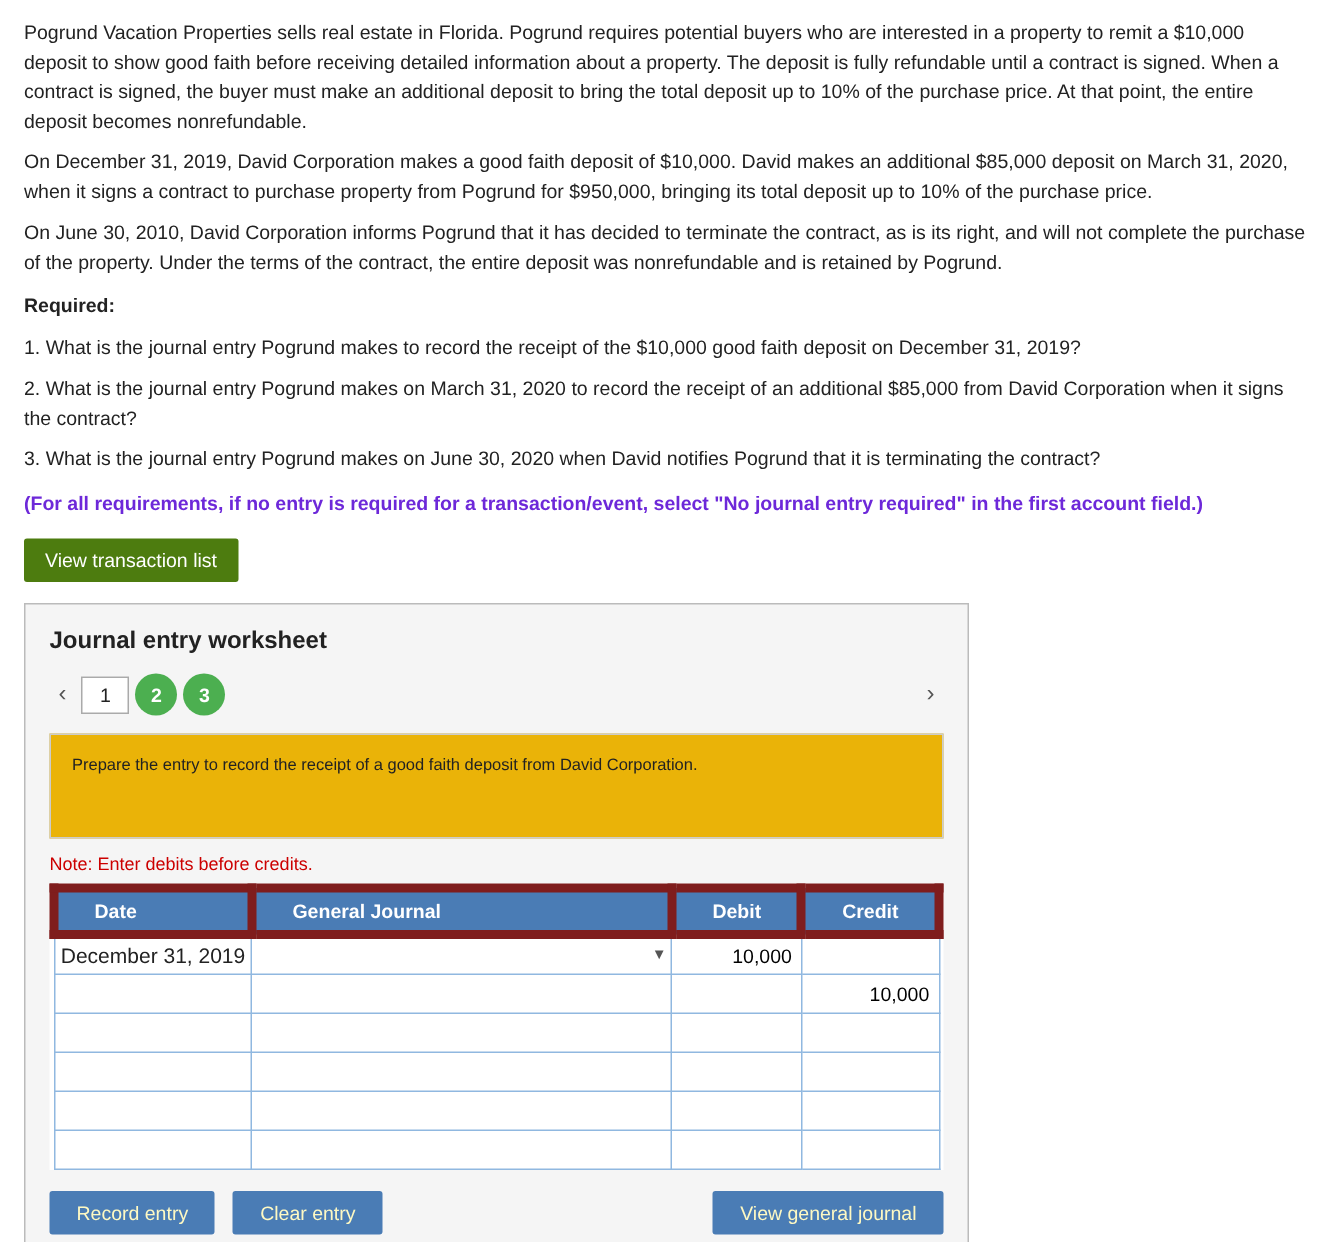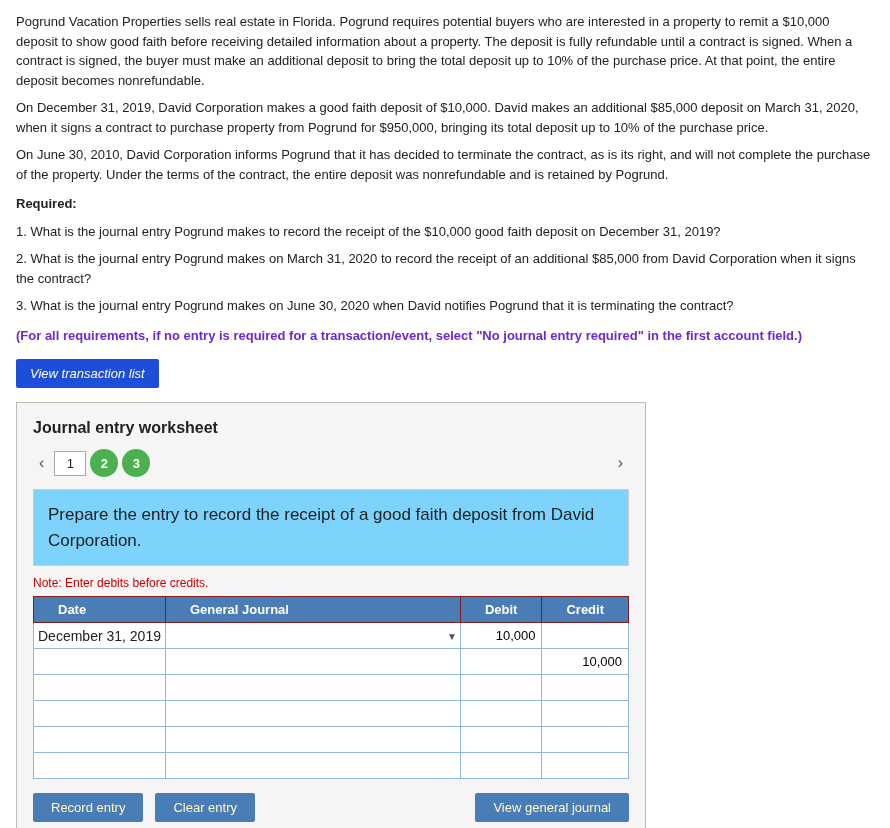--- a/index.html
+++ b/index.html
@@ -15,30 +15,29 @@
     .text-block p { margin-bottom: 8px; }
     .bold { font-weight: bold; }
     .red-notice {
       color: #6d28d9;
       font-weight: bold;
       font-size: 13px;
       margin: 10px 0 14px 0;
       line-height: 1.5;
     }
     .view-transaction-btn {
-      background: #1d4ed8;
+      background: #4d7c0f;
       color: #fff;
       border: none;
       padding: 7px 14px;
       font-size: 13px;
       cursor: pointer;
       border-radius: 2px;
       margin-bottom: 14px;
       display: inline-block;
-      font-style: italic;
     }
     .worksheet-container {
       border: 1px solid #bbb;
       background: #f5f5f5;
       padding: 16px 16px 16px 16px;
       max-width: 630px;
     }
     .worksheet-title {
       font-size: 16px;
       font-weight: bold;
@@ -73,44 +72,44 @@
       display: flex;
       align-items: center;
       justify-content: center;
       font-size: 13px;
       font-weight: bold;
       color: #fff;
       cursor: pointer;
     }
     .tab-circle.green { background: #4caf50; }
     .prompt-box {
-      background: #7dd3fc;
+      background: #eab308;
       border: 1px solid #ccc;
       padding: 12px 14px;
       margin-bottom: 10px;
-      font-size: 17px;
+      font-size: 11px;
       line-height: 1.5;
       min-height: 70px;
     }
     .note-text {
       color: #c00;
       font-size: 12px;
       margin-bottom: 6px;
     }
     .journal-table {
       width: 100%;
       border-collapse: collapse;
       background: #fff;
     }
     .journal-table th {
       background: #4a7cb5;
       color: #fff;
       padding: 5px 24px;
       font-size: 13px;
-      border: 1px solid #7f1d1d;
+      border: 6px solid #7f1d1d;
       text-align: left;
     }
     .journal-table th.center { text-align: center; }
     .journal-table td {
       border: 1px solid #90b8e0;
       padding: 3px 4px;
       font-size: 13px;
       height: 26px;
     }
     .journal-table td input[type="text"] {

